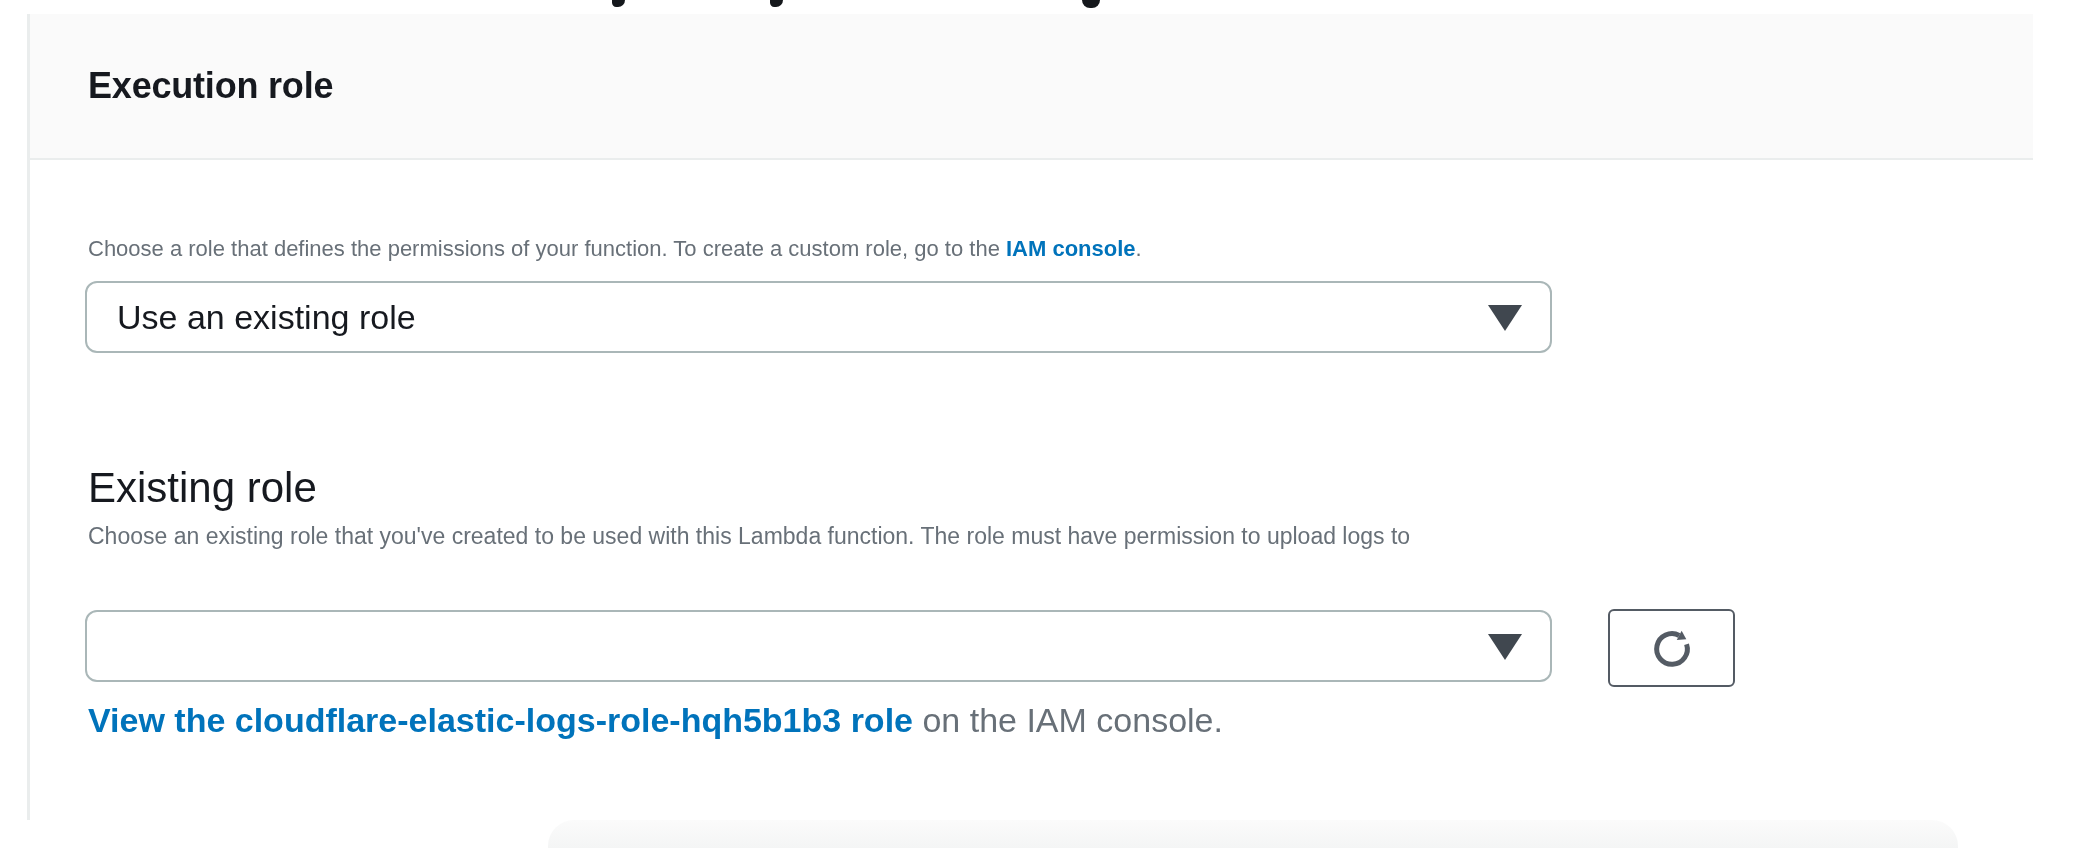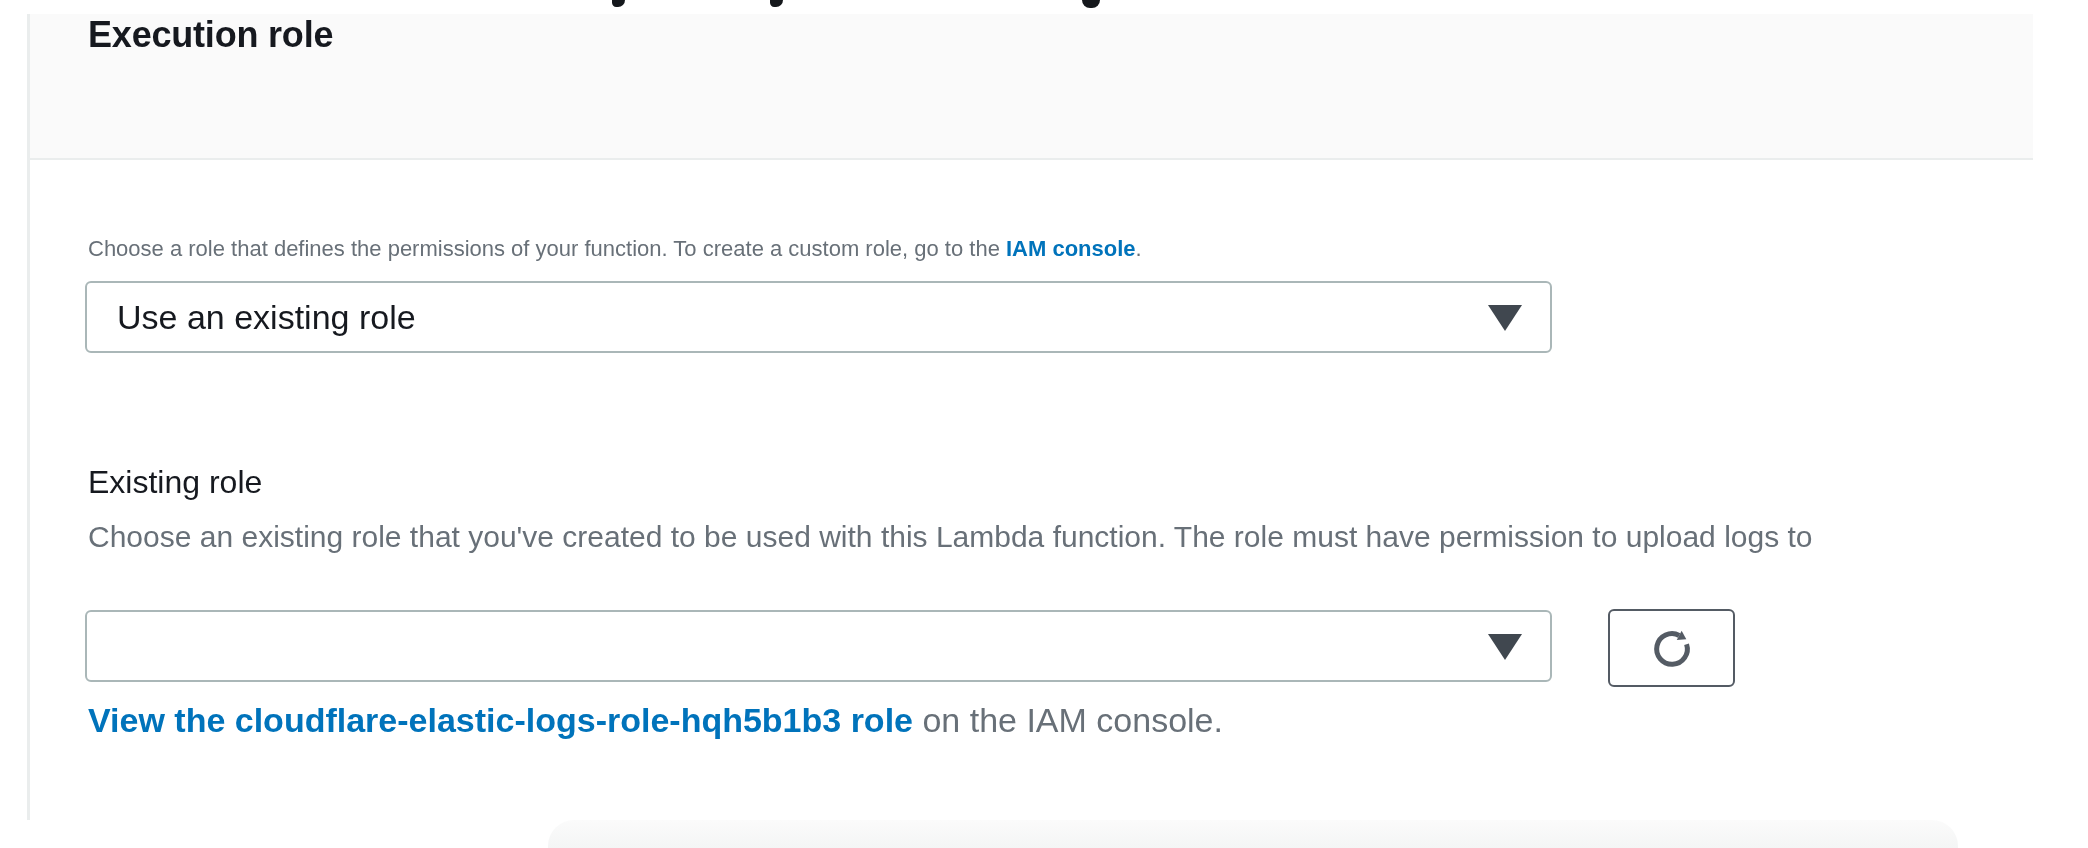--- a/index.html
+++ b/index.html
@@ -16,51 +16,51 @@
   .mark-c{left:1082px;width:18px;height:8px;border-radius:0 0 9px 9px;}
 
   
   .card-left-border{
     position:absolute;left:27px;top:14px;width:3px;height:806px;background:#eaeded;
   }
   
   .card-header{
     position:absolute;left:30px;top:14px;width:2003px;height:144px;
     background:#fafafa;border-bottom:2px solid #eaeded;
-    display:flex;
+    display:flex;align-items:center;
   }
   .card-title{
     margin-left:58px;font-size:36px;font-weight:700;color:#16191f;letter-spacing:-0.2px;
   }
 
   .para{
     position:absolute;left:88px;top:232px;font-size:22px;line-height:34px;color:#687078;
   }
   .link{color:#0073bb;font-weight:700;text-decoration:none;cursor:pointer;}
 
   .select-box{
     position:absolute;left:85px;width:1467px;height:72px;box-sizing:border-box;
-    background:#ffffff;border:2px solid #aab7b8;border-radius:6px;
+    background:#ffffff;border:2px solid #aab7b8;border-radius:12px;
     display:flex;align-items:center;padding-left:30px;cursor:pointer;
   }
   .select-box .value{font-size:34px;color:#16191f;}
   .caret{
     position:absolute;right:28px;top:50%;margin-top:-12px;
     width:0;height:0;
     border-left:17px solid transparent;border-right:17px solid transparent;
     border-top:26px solid #40474f;
   }
   .select-role-source{top:281px;}
   .select-existing-role{top:610px;}
 
   .field-label{
-    position:absolute;left:88px;top:464px;font-size:32px;color:#16191f;
+    position:absolute;left:88px;top:464px;font-size:42px;color:#16191f;
   }
   .field-desc{
-    position:absolute;left:88px;top:518px;font-size:30px;line-height:37px;color:#687078;
+    position:absolute;left:88px;top:518px;font-size:23px;line-height:37px;color:#687078;
   }
   .field-desc span{display:block;}
 
   .refresh-btn{
     position:absolute;left:1608px;top:609px;width:127px;height:78px;box-sizing:border-box;
     background:#ffffff;border:2px solid #545b64;border-radius:6px;
     display:flex;align-items:center;justify-content:center;cursor:pointer;
   }
 
   .view-role-line{

